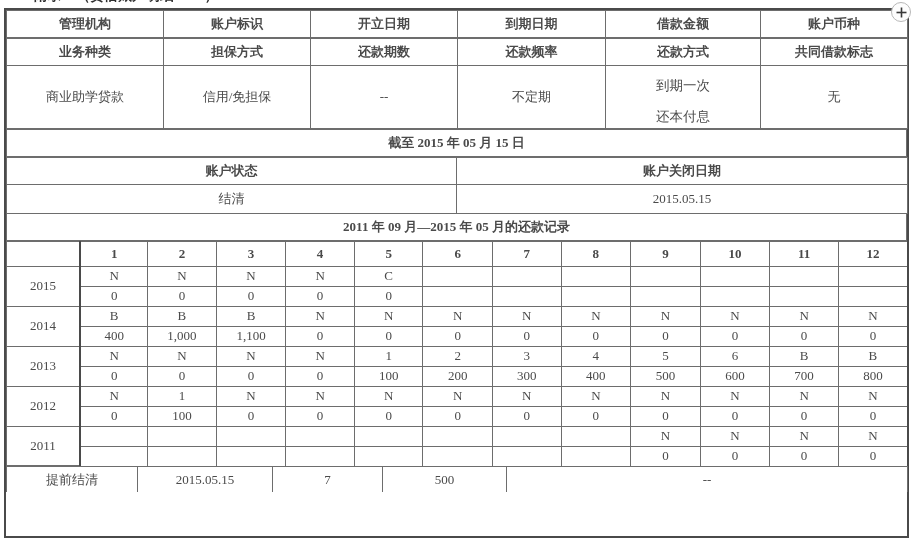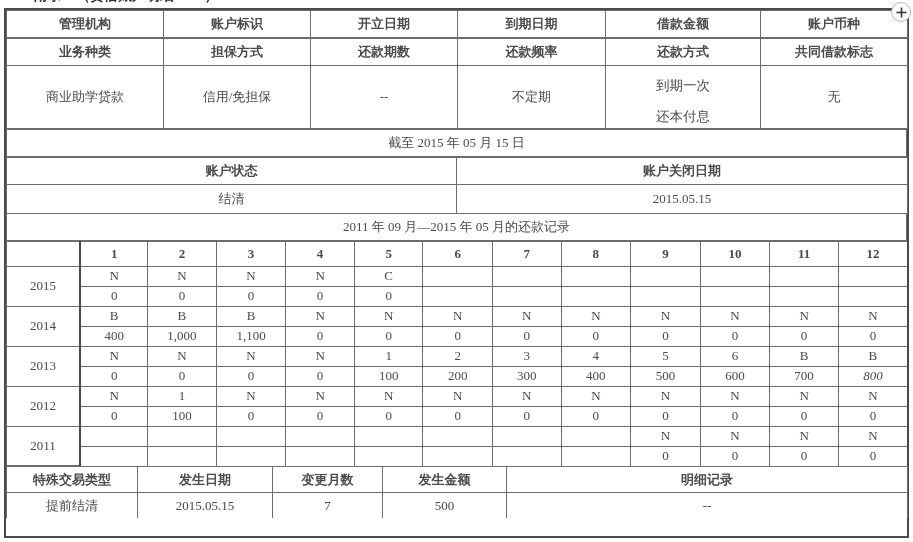--- a/index.html
+++ b/index.html
@@ -85,21 +85,21 @@
   td.noborder-x { border-left: none; border-right: none; }
 
   .two-line {
     line-height: 1.55;
     font-size: 13.5px;
   }
   .two-line div { white-space: nowrap; margin-top: 10px; }
 
   
   td.banner {
-    font-weight: normal;
+    font-weight: bold;
     color: #1d1d1d;
     font-size: 14.5px;
     height: 26px;
     border-top: 2px solid #4a4a4a;
     border-bottom: 2px solid #4a4a4a;
   }
 
   
   td.month-hdr {
     font-weight: bold;
@@ -372,21 +372,21 @@
             <td class="amt">0</td>
             <td class="amt">0</td>
             <td class="amt">0</td>
             <td class="amt">100</td>
             <td class="amt">200</td>
             <td class="amt">300</td>
             <td class="amt">400</td>
             <td class="amt">500</td>
             <td class="amt">600</td>
             <td class="amt">700</td>
-            <td class="amt" style="border-right: none; font-style: italic;">800</td>
+            <td class="amt" style="border-right: none;">800</td>
           </tr>
           <tr>
             <td class="year-cell noborder-x" rowspan="2" style="border-right: 2px solid rgb(74, 74, 74);">2012</td>
             <td class="stat">N</td>
             <td class="stat">1</td>
             <td class="stat">N</td>
             <td class="stat">N</td>
             <td class="stat">N</td>
             <td class="stat">N</td>
             <td class="stat">N</td>
@@ -444,27 +444,20 @@
 
     <table class="grid">
       <colgroup>
         <col style="width:131px">
           <col style="width:135px">
           <col style="width:110px">
         <col style="width:124px">
           <col style="width:401px">
       </colgroup>
       <tbody>
-          <tr>
-        <td class="sp-hdr noborder-x">特殊交易类型</td>
-        <td class="sp-hdr">发生日期</td>
-        <td class="sp-hdr">变更月数</td>
-        <td class="sp-hdr">发生金额</td>
-        <td class="sp-hdr noborder-x">明细记录</td>
-      </tr>
       <tr>
         <td class="sp-val noborder-x" style="border-bottom:none">提前结清</td>
         <td class="sp-val" style="border-bottom:none">2015.05.15</td>
         <td class="sp-val" style="border-bottom:none">7</td>
         <td class="sp-val" style="border-bottom:none">500</td>
         <td class="sp-val noborder-x" style="border-bottom:none">--</td>
       </tr>
     </tbody>
       </table>
 

